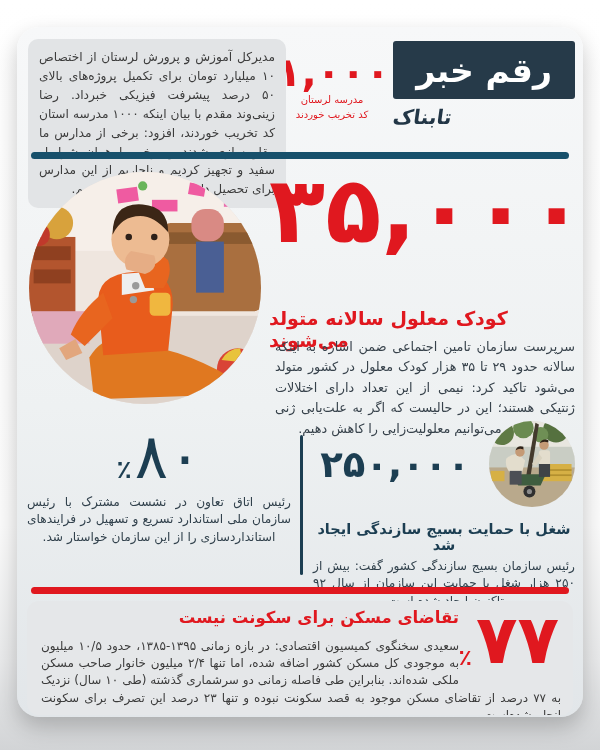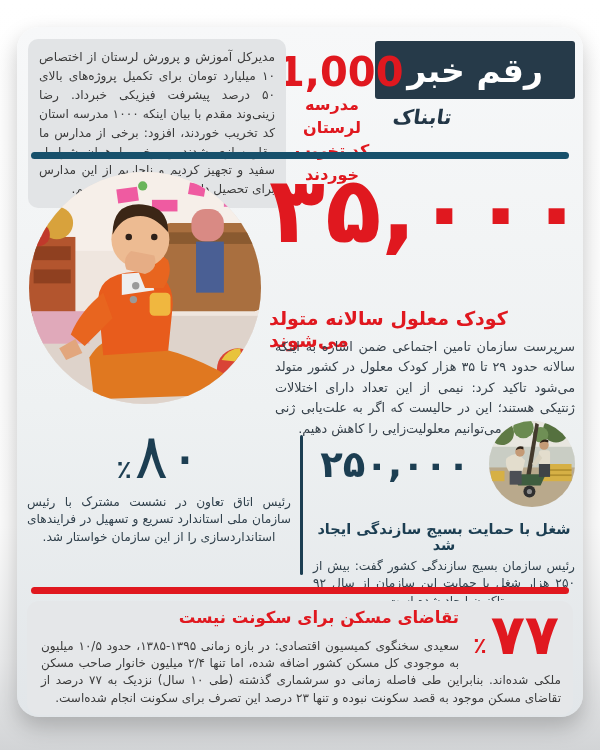--- a/index.html
+++ b/index.html
@@ -11,36 +11,36 @@
     direction:rtl;
   }
   .card {
     position:absolute; left:17px; top:27px; width:566px; height:690px;
     background:linear-gradient(180deg,#f7f8f9 0%,#eef1f2 55%,#e2e6e9 100%);
     border-radius:22px;
     box-shadow:0 10px 22px rgba(0,0,0,.22);
   }
   
   .masthead-box{
-    position:absolute; right:8px; top:14px; width:200px; height:58px;
+    position:absolute; right:8px; top:14px; width:182px; height:58px;
     background:#263a49; border-radius:3px;
     display:flex; align-items:center; justify-content:center;
   }
   .masthead-title{ color:#fff; font-weight:bold; font-size:33px; letter-spacing:-1px; }
   .masthead-meta{
     position:absolute; right:8px; top:78px; width:182px;
     display:flex; flex-direction:row-reverse; align-items:center; gap:6px;
   }
   .brand{ font-weight:bold; font-size:20px; color:#223646; transform:skewX(-8deg); flex:0 0 auto; }
   .meta-lines{ flex:1; text-align:center; color:#2c3c4a; font-size:9.5px; font-weight:bold; line-height:1.5; }
   .meta-rule{ border-top:2px solid #2c3c4a; margin:2px 2px; }
   
   .top-number{ position:absolute; right:196px; top:24px; width:110px; text-align:center; }
   .top-number .num{ direction:ltr; font-size:40px; font-weight:bold; color:#e0181f; line-height:1.05; }
-  .red-label{ font-size:16px; font-weight:bold; color:#e0181f; line-height:1.45; }
+  .red-label{ font-size:10px; font-weight:normal; color:#e0181f; line-height:1.45; }
   .top-par{
     position:absolute; left:11px; top:12px; width:258px; min-height:112px;
     background:#e2e4e6; border-radius:10px; padding:9px 11px;
     font-size:12.2px; line-height:1.55; color:#3c3c3c;
     text-align:justify;
   }
   .sep-navy{ position:absolute; left:14px; right:14px; top:125px; height:7px; background:#17506b; border-radius:4px; }
   
   .photo-circle{ border-radius:50%; overflow:hidden; background:#ddd; }
   .baby-circle{ position:absolute; left:12px; top:145px; width:232px; height:232px; }
@@ -74,38 +74,38 @@
   
   .bottom-box{
     position:absolute; left:10px; right:10px; top:574px; height:114px;
     background:#e5e7e9; border-radius:12px; padding:7px 12px 5px 14px; overflow:hidden;
   }
   .bottom-number{
     float:right; width:92px; margin-left:8px; margin-right:2px;
     direction:ltr; display:flex; align-items:flex-end; justify-content:flex-end; gap:4px;
   }
   .bottom-number .pct2{ font-size:22px; font-weight:bold; color:#e0181f; margin-bottom:3px; }
-  .bottom-number .digits2{ font-size:56px; font-weight:bold; color:#e0181f; line-height:.95; letter-spacing:-2px; }
+  .bottom-number .digits2{ font-size:68px; font-weight:bold; color:#e0181f; line-height:.95; letter-spacing:-2px; }
   .bottom-heading{ font-size:16.5px; font-weight:bold; color:#e0181f; line-height:1.25; margin-bottom:9px; }
   .bottom-par{ font-size:12px; line-height:1.45; color:#3c3c3c; text-align:justify; }
 </style>
 </head>
 <body>
 
 <div class="card">
 
   <div class="masthead-box">
     <span class="masthead-title">رقم خبر</span>
   </div>
   <div class="masthead-meta">
     <div class="brand">تابناک</div>
   </div>
 
   <div class="top-number">
-    <div class="num">1,000</div>
+    <div class="num">۱,۰۰۰</div>
     <div class="red-label">مدرسه لرستان</div>
     <div class="red-label">کد تخریب خوردند</div>
   </div>
   <div class="top-par">مدیرکل آموزش و پرورش لرستان از اختصاص ۱۰ میلیارد تومان برای تکمیل پروژه‌های بالای ۵۰ درصد پیشرفت فیزیکی خبرداد. رضا زینی‌وند مقدم با بیان اینکه ۱۰۰۰ مدرسه استان کد تخریب خوردند، افزود: برخی از مدارس ما مقاوم‌سازی شدند و برخی با همان شرایط، سفید و تجهیز کردیم و ناچاریم از این مدارس برای تحصیل دانش آموزان استفاده کنیم.</div>
 
   <div class="sep-navy"></div>
 
   <div class="photo-circle baby-circle">
     <svg viewBox="0 0 100 100" width="100%" height="100%">
       <rect x="0" y="0" width="100" height="100" fill="#efe6df"></rect>

